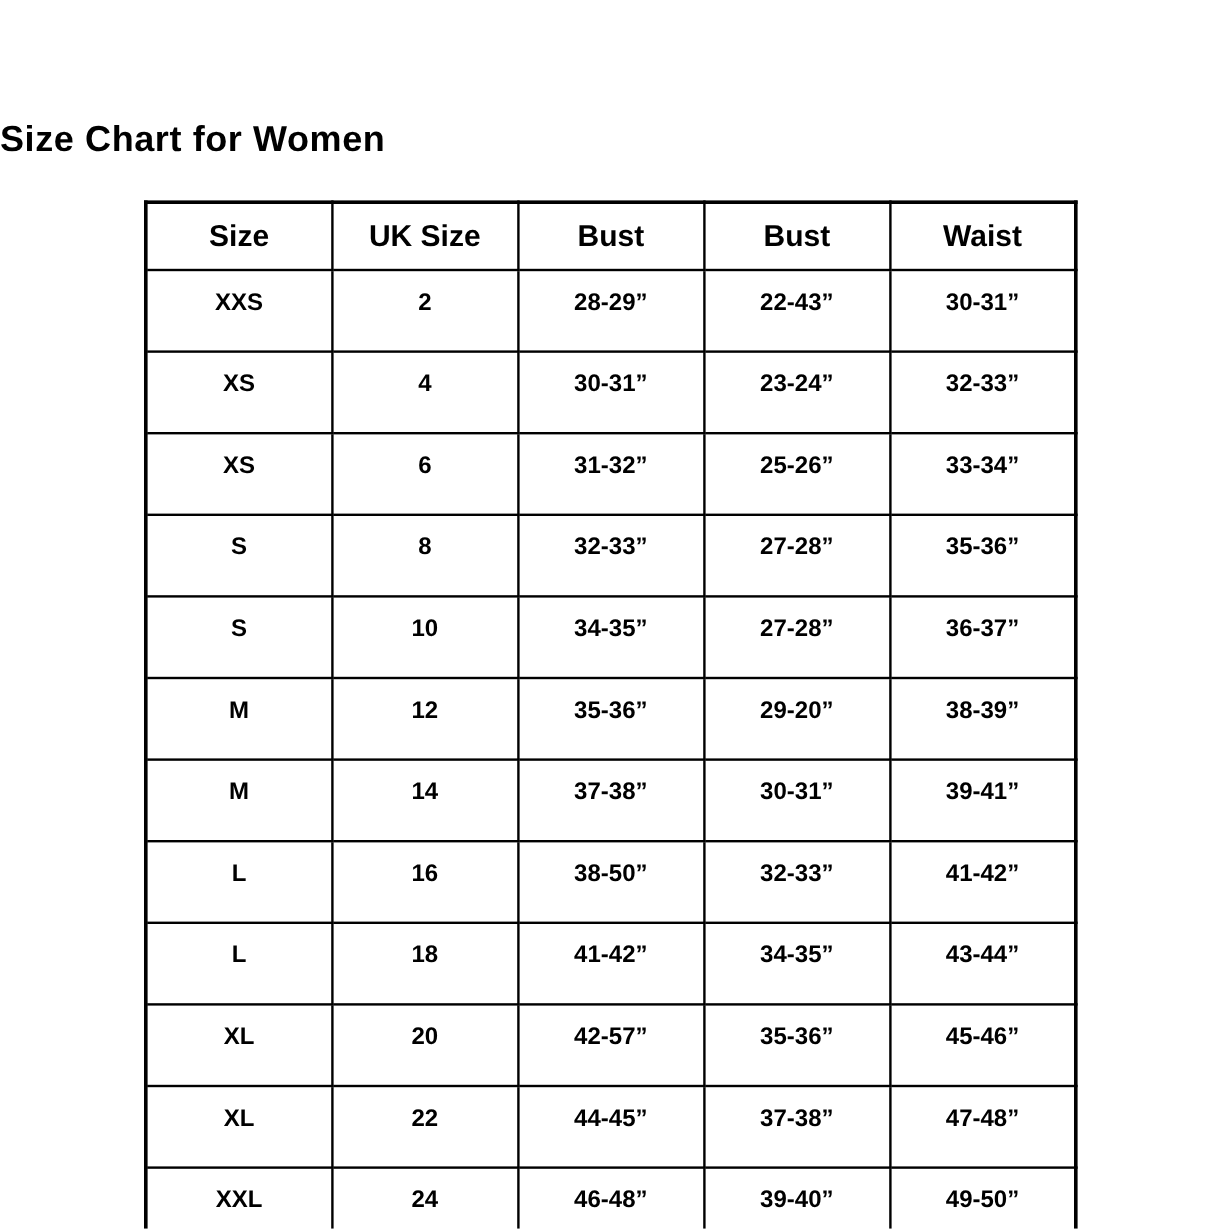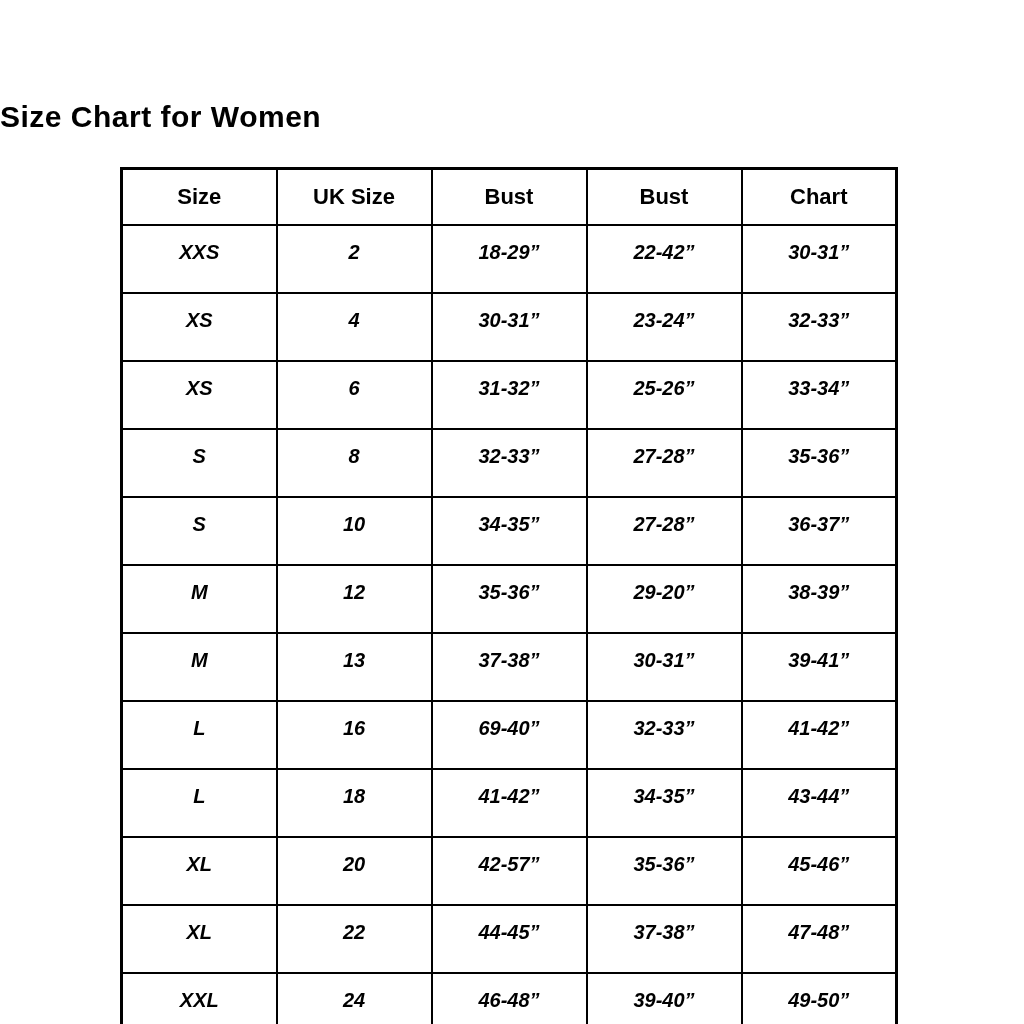--- a/index.html
+++ b/index.html
@@ -40,51 +40,50 @@
   table.size-table td {
     border: 2px solid #000000;
     text-align: center;
     vertical-align: middle;
     font-weight: bold;
     background: #ffffff;
     overflow: hidden;
   }
   table.size-table th {
     height: 52px;
-    font-size: 22px;
+    font-size: 25px;
   }
   table.size-table td {
     height: 52px;
     font-size: 20px;
     padding: 0 0 14px 0;
-    font-style: italic;
   }
 </style>
 </head>
 <body>
 
 <div class="page">
   <h1 class="title">Size Chart for Women</h1>
 
   <table class="size-table">
     <thead>
       <tr>
         <th>Size</th>
         <th>UK Size</th>
         <th>Bust</th>
         <th>Bust</th>
-        <th>Chart</th>
+        <th>Waist</th>
       </tr>
     </thead>
     <tbody>
         <tr>
           <td>XXS</td>
           <td>2</td>
-          <td>18-29”</td>
-          <td>22-42”</td>
+          <td>28-29”</td>
+          <td>22-43”</td>
           <td>30-31”</td>
         </tr>
         <tr>
           <td>XS</td>
           <td>4</td>
           <td>30-31”</td>
           <td>23-24”</td>
           <td>32-33”</td>
         </tr>
         <tr>
@@ -110,29 +109,29 @@
         </tr>
         <tr>
           <td>M</td>
           <td>12</td>
           <td>35-36”</td>
           <td>29-20”</td>
           <td>38-39”</td>
         </tr>
         <tr>
           <td>M</td>
-          <td>13</td>
+          <td>14</td>
           <td>37-38”</td>
           <td>30-31”</td>
           <td>39-41”</td>
         </tr>
         <tr>
           <td>L</td>
           <td>16</td>
-          <td>69-40”</td>
+          <td>38-50”</td>
           <td>32-33”</td>
           <td>41-42”</td>
         </tr>
         <tr>
           <td>L</td>
           <td>18</td>
           <td>41-42”</td>
           <td>34-35”</td>
           <td>43-44”</td>
         </tr>

